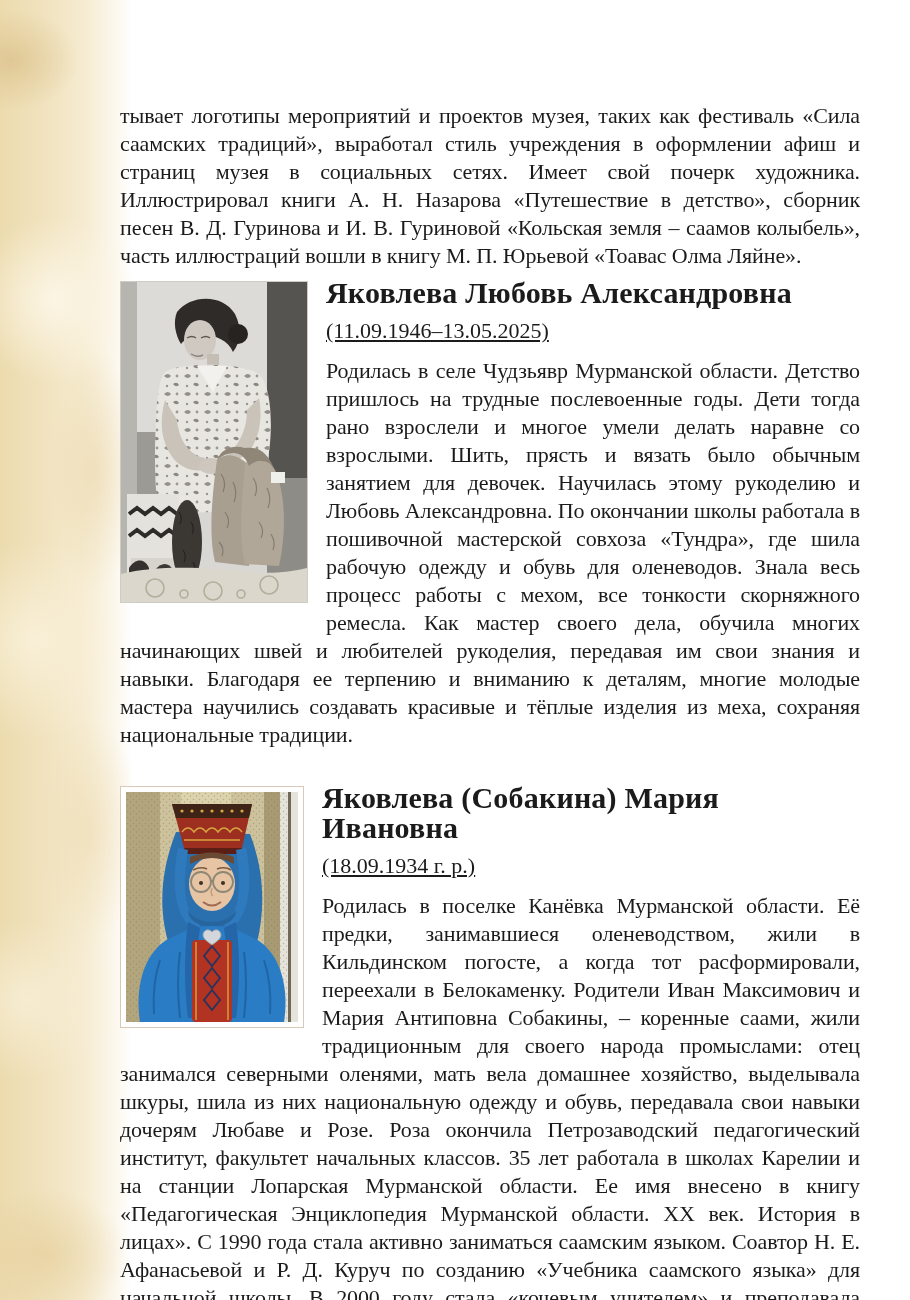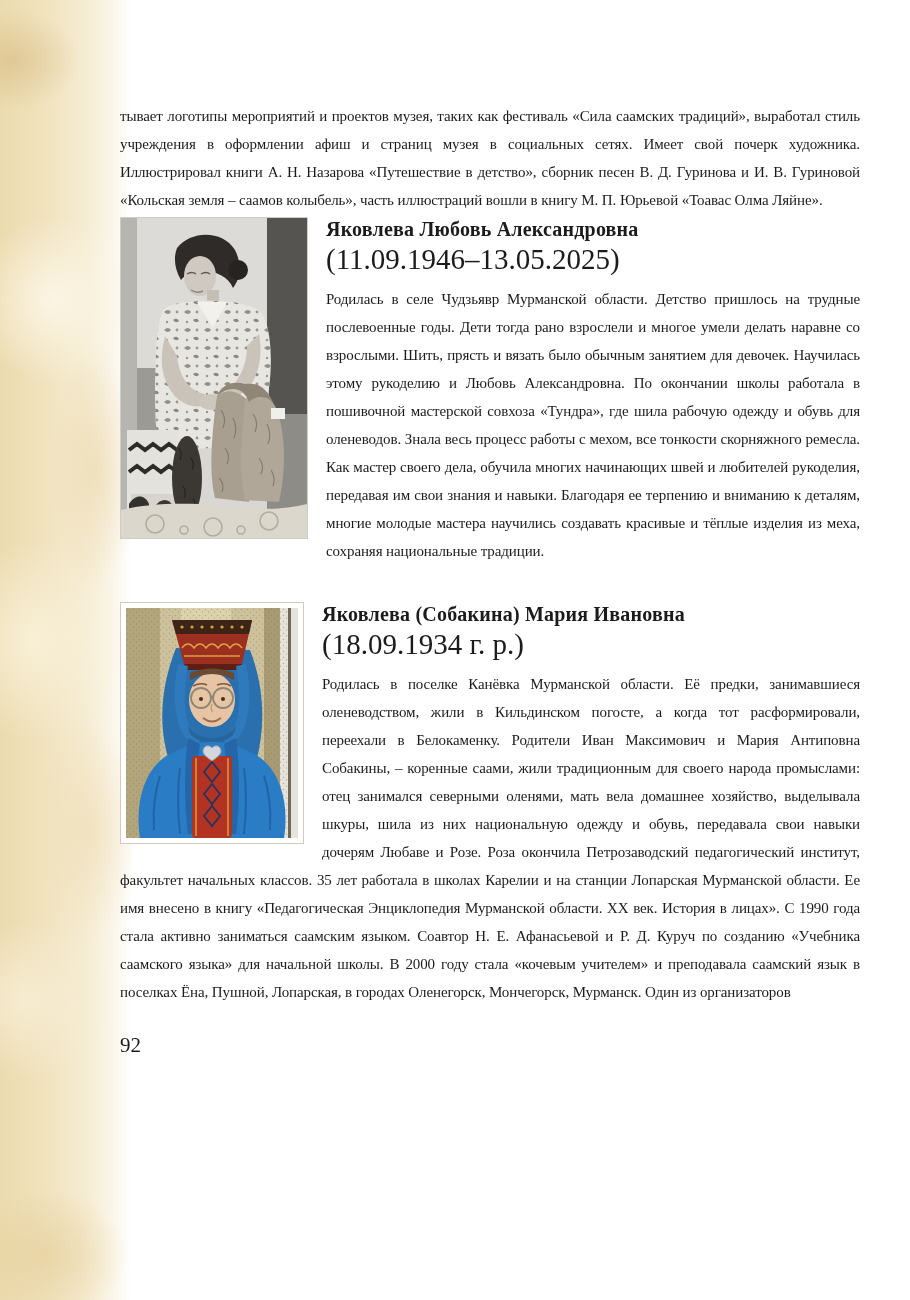--- a/index.html
+++ b/index.html
@@ -24,39 +24,40 @@
       radial-gradient(120px 110px at 25px 1000px, rgba(248,239,216,0.8), rgba(248,239,216,0) 72%),
       radial-gradient(110px 90px at 45px 1255px, rgba(229,205,152,0.65), rgba(229,205,152,0) 75%),
       linear-gradient(to right, #ecdbae 0%, #f1e3bf 35%, #f6ecd2 65%, #fbf6ea 85%, rgba(255,255,255,0) 100%);
   }
   .content {
     position: relative;
     padding: 102px 50px 0 120px; 
   }
   p.body {
     margin: 0;
-    font-size: 15px;
+    font-size: 22px;
     line-height: 28px;
     text-align: justify;
     letter-spacing: -0.1px;
   }
   .intro { margin-bottom: 26px; }
   section.entry { clear: both; }
   section.entry + section.entry { margin-top: 34px; }
   h2.entry-name {
-    margin: 0;
-    font-size: 20px;
+    margin: 8px;
+    font-size: 30px;
     line-height: 30px;
     font-weight: bold;
     letter-spacing: 0.2px;
   }
   .entry-dates {
-    font-size: 29px;
+    font-size: 22px;
     line-height: 30px;
     margin-bottom: 11px;
+    text-decoration: underline;
   }
   figure.photo {
     float: left;
     margin: 3px 18px 12px 0;
     padding: 0;
   }
   figure.photo svg { display: block; }
   figure.photo-bw { border: 1px solid #cfccc6; background: #fff; }
   figure.photo-color {
     border: 1px solid #d9c9ba;

